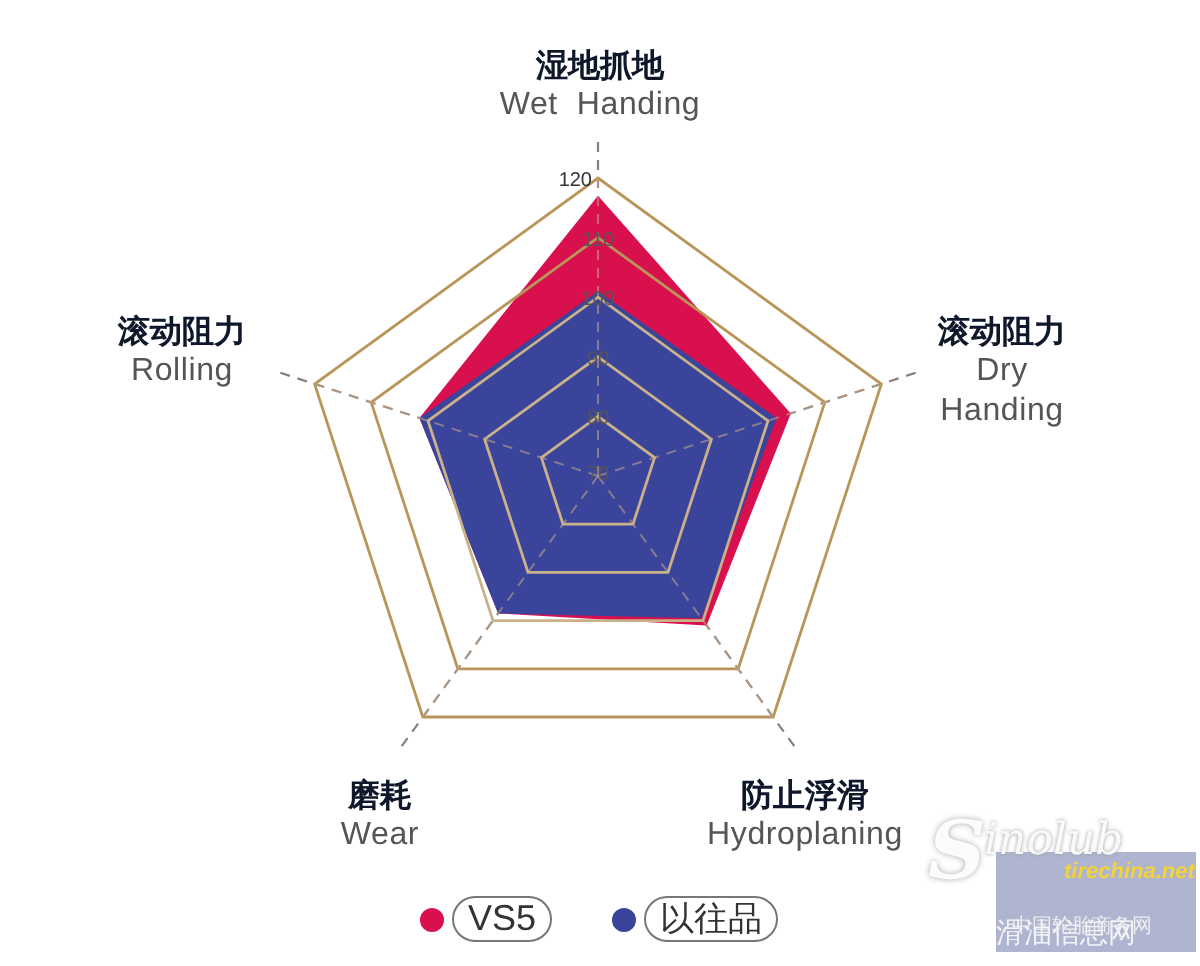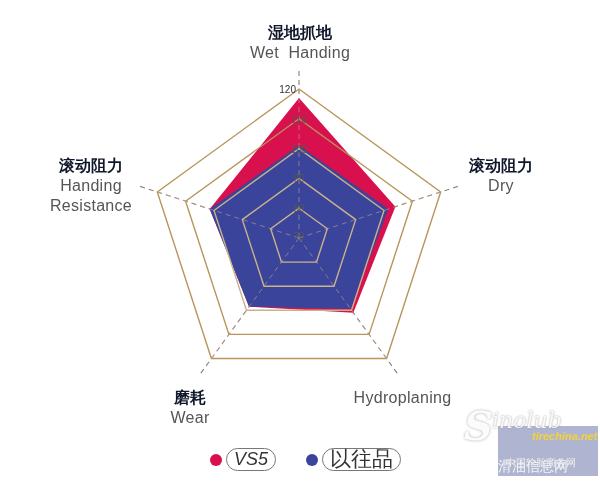--- a/index.html
+++ b/index.html
@@ -4,21 +4,21 @@
 <style>
   html,body{margin:0;padding:0;background:#fff;}
   body{width:600px;height:483px;position:relative;overflow:hidden;font-family:"Liberation Sans","DejaVu Sans",sans-serif;color:#555;}
   #chart{position:absolute;left:0;top:0;}
   .axis-label{position:absolute;text-align:center;line-height:1.25;}
   .zh{font-family:"DejaVu Sans",sans-serif;font-weight:bold;font-size:16px;color:#0f172a;}
   .en{font-size:16px;color:#555;letter-spacing:0.3px;}
   .legend{position:absolute;top:448px;display:flex;align-items:center;}
   .dot{width:12px;height:12px;border-radius:50%;margin-right:4px;}
   .pill{border:1.3px solid #777;border-radius:12px;padding:0 7px;font-size:18px;line-height:21px;color:#333;}
-  .pill.it{font-style:italic;text-align:center;}
+  .pill.it{text-align:center;}
   .watermark{position:absolute;left:456px;top:400px;width:144px;height:80px;}
   .wm-s{position:absolute;left:8px;top:2px;font-size:40px;font-style:italic;font-weight:bold;color:rgba(255,255,255,0.95);text-shadow:0 0 3px #aaa;font-family:"DejaVu Serif",serif;}
   .wm-t{position:absolute;left:36px;top:8px;font-size:22px;font-style:italic;color:rgba(255,255,255,0.9);text-shadow:0 0 2px #999;font-family:"DejaVu Serif",serif;}
   .wm-box{position:absolute;left:42px;top:26px;width:100px;height:50px;background:rgba(110,120,170,0.55);}
   .wm-zh1{position:absolute;left:0px;top:58px;font-size:14px;color:rgba(255,255,255,0.85);font-family:"DejaVu Sans",sans-serif;}
   .wm-zh2{position:absolute;left:50px;top:56px;font-size:10px;color:#eee;font-family:"DejaVu Sans",sans-serif;}
   .wm-tc{position:absolute;left:76px;top:30px;font-size:11px;font-style:italic;color:#f3d23a;font-weight:bold;}
 </style>
 </head>
 <body>
@@ -50,44 +50,45 @@
   </svg>
 
 <div class="axis-label" style="left:230px;top:23px;width:140px;">
   <div class="zh">湿地抓地</div>
   <div class="en" style="white-space:pre;">Wet  Handing</div>
 </div>
 
 <div class="axis-label" style="left:446px;top:156px;width:110px;">
   <div class="zh">滚动阻力</div>
   <div class="en">Dry</div>
+  <div class="en">Handing</div>
 </div>
 
 <div class="axis-label" style="left:340px;top:388px;width:125px;">
+  <div class="zh">防止浮滑</div>
   <div class="en">Hydroplaning</div>
 </div>
 
 <div class="axis-label" style="left:160px;top:388px;width:60px;">
   <div class="zh">磨耗</div>
   <div class="en">Wear</div>
 </div>
 
 <div class="axis-label" style="left:36px;top:156px;width:110px;">
   <div class="zh">滚动阻力</div>
-  <div class="en">Handing</div>
-  <div class="en">Resistance</div>
+  <div class="en">Rolling</div>
 </div>
 
 <div class="legend" style="left:210px;">
   <span class="dot" style="background:#d8114e;"></span>
   <span class="pill it">VS5</span>
 </div>
 <div class="legend" style="left:306px;">
   <span class="dot" style="background:#3a449b;"></span>
-  <span class="pill" style="font-family:Liberation Serif, serif;font-size:21px;">以往品</span>
+  <span class="pill" style="font-family:Liberation Sans, sans-serif;font-size:17px;">以往品</span>
 </div>
 
 <div class="watermark">
   <div class="wm-box"></div>
   <span class="wm-s">S</span>
   <span class="wm-t">inolub</span>
   <span class="wm-tc">tirechina.net</span>
   <span class="wm-zh1">中国润滑油信息网</span>
   <span class="wm-zh2">中国轮胎商务网</span>
 </div>

